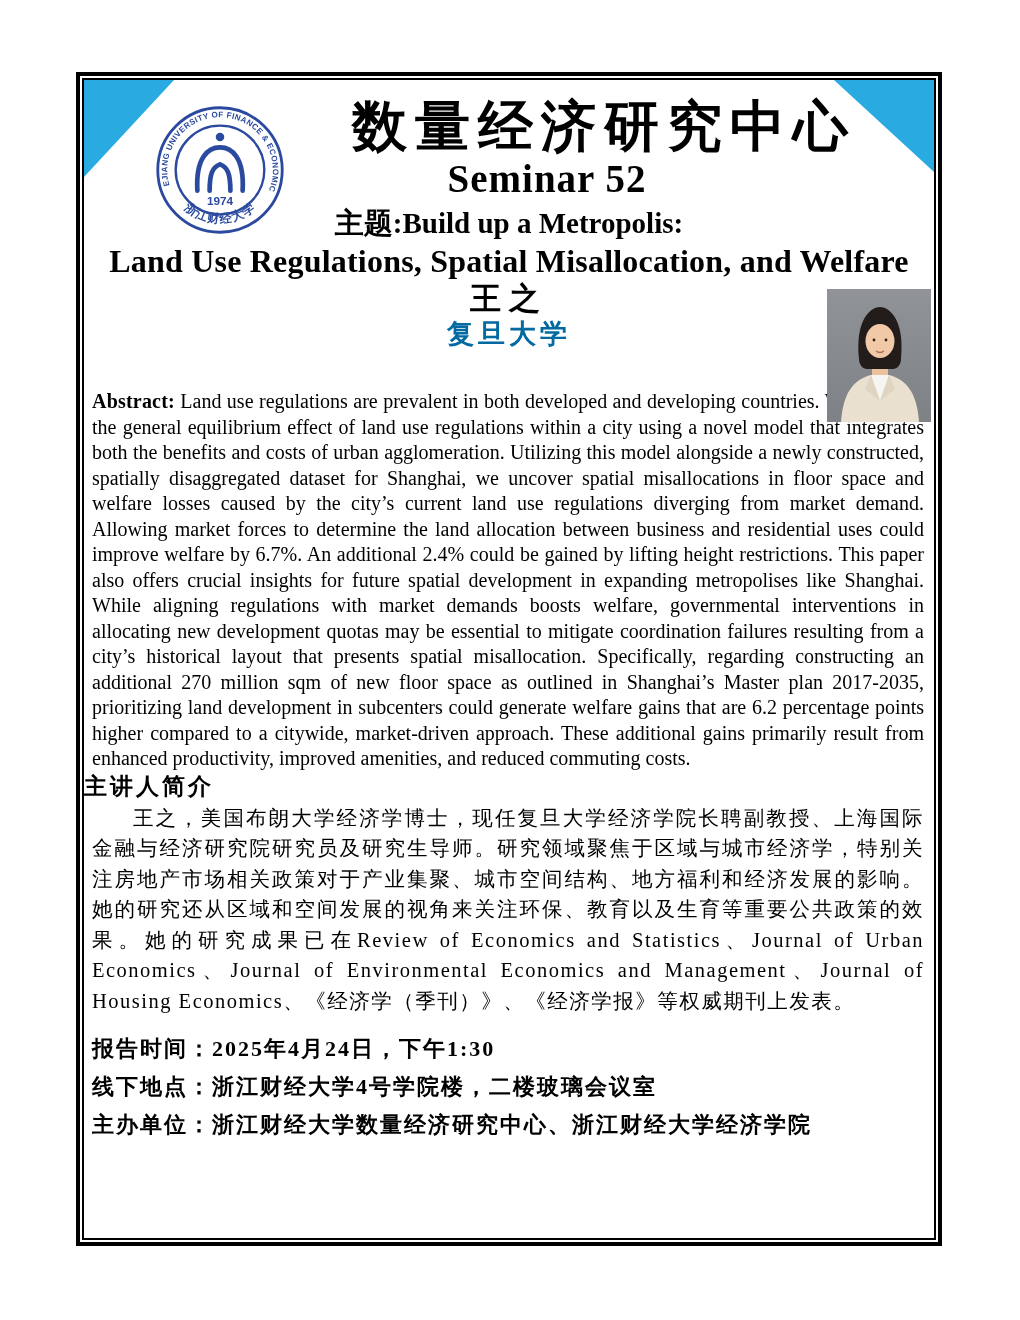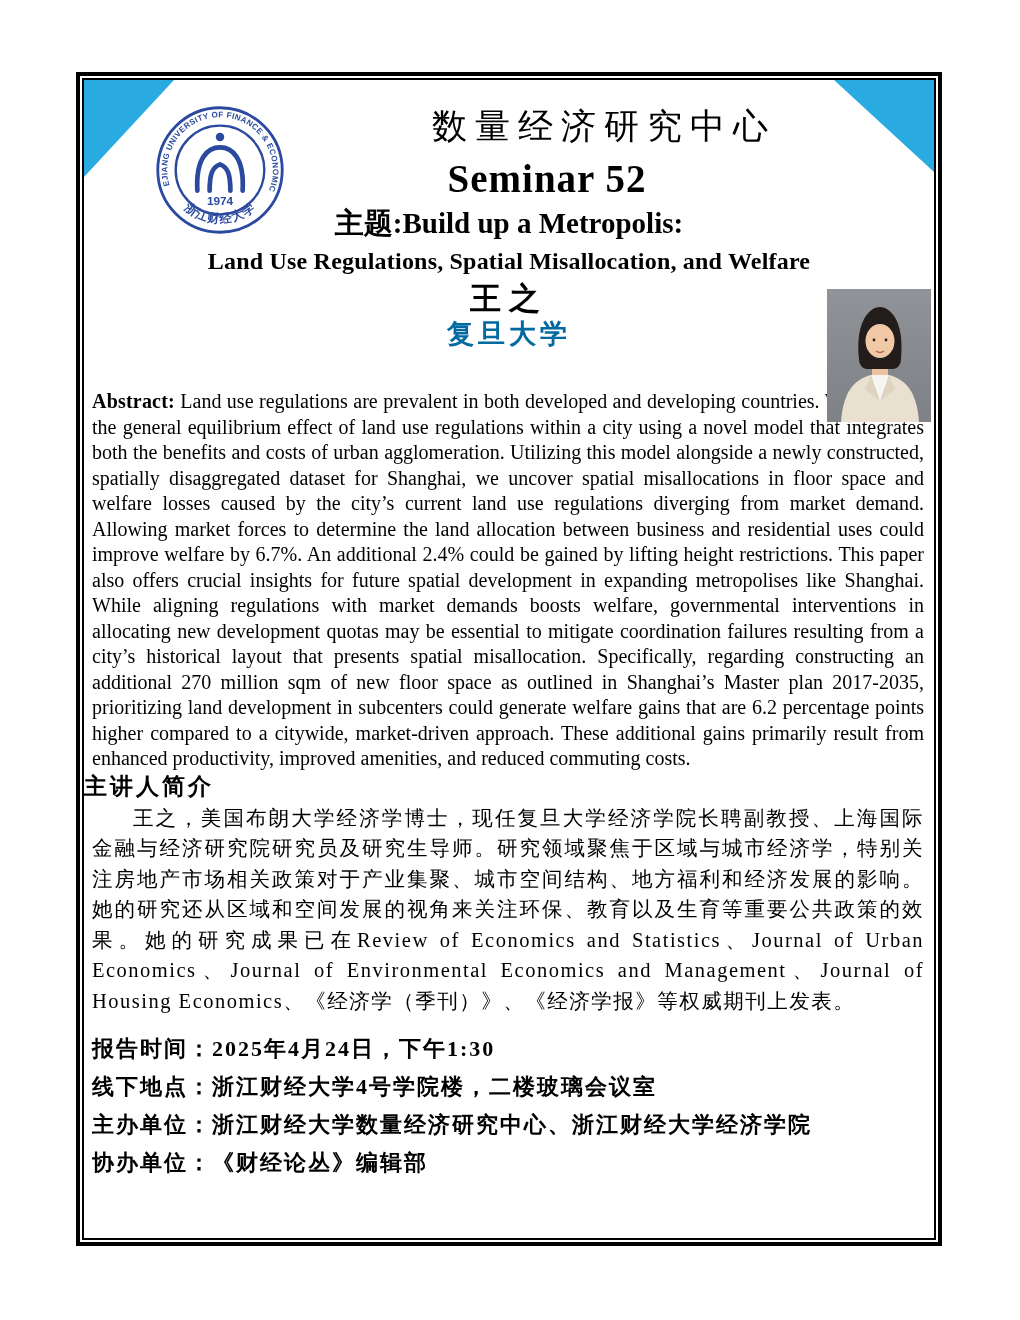--- a/index.html
+++ b/index.html
@@ -27,29 +27,29 @@
 
   
   .logo{position:absolute;left:70px;top:24px;width:132px;height:132px;}
 
   
   .photo{position:absolute;left:743px;top:209px;width:104px;height:133px;}
 
   
   .header-block{position:relative;text-align:center;padding-top:20px;}
   .org-title{
-    font-size:35px;line-height:54px;font-weight:normal;letter-spacing:8px;
+    font-size:55px;line-height:54px;font-weight:bold;letter-spacing:8px;
     margin-left:190px;
   }
   .seminar-no{
     font-size:39px;line-height:50px;font-weight:bold;letter-spacing:1px;
     margin-left:76px;
   }
   .topic-line{font-size:29px;line-height:39px;font-weight:bold;}
-  .title-en{font-size:24px;line-height:37px;font-weight:bold;letter-spacing:.2px;}
+  .title-en{font-size:32px;line-height:37px;font-weight:bold;letter-spacing:.2px;}
   .title-cn{font-size:27px;line-height:37px;font-weight:bold;letter-spacing:2px;}
   .speaker-name{font-size:31px;line-height:37px;font-weight:bold;letter-spacing:8px;}
   .speaker-affil{font-size:27px;line-height:35px;font-weight:bold;letter-spacing:4px;color:#0369a1;}
 
   
   .abstract{
     margin:37px 10px 0 8px;
     font-size:20px;line-height:25.5px;
     text-align:justify;text-justify:inter-word;
   }
@@ -148,18 +148,17 @@
 
       <p class="abstract"><b>Abstract:</b><span> Land use regulations are prevalent in both developed and developing countries. We examine the general equilibrium effect of land use regulations within a city using a novel model that integrates both the benefits and costs of urban agglomeration. Utilizing this model alongside a newly constructed, spatially disaggregated dataset for Shanghai, we uncover spatial misallocations in floor space and welfare losses caused by the city’s current land use regulations diverging from market demand. Allowing market forces to determine the land allocation between business and residential uses could improve welfare by 6.7%. An additional 2.4% could be gained by lifting height restrictions. This paper also offers crucial insights for future spatial development in expanding metropolises like Shanghai. While aligning regulations with market demands boosts welfare, governmental interventions in allocating new development quotas may be essential to mitigate coordination failures resulting from a city’s historical layout that presents spatial misallocation. Specifically, regarding constructing an additional 270 million sqm of new floor space as outlined in Shanghai’s Master plan 2017-2035, prioritizing land development in subcenters could generate welfare gains that are 6.2 percentage points higher compared to a citywide, market-driven approach. These additional gains primarily result from enhanced productivity, improved amenities, and reduced commuting costs.</span></p>
 
       <div class="bio-heading">主讲人简介</div>
       <p class="bio-text">王之，美国布朗大学经济学博士，现任复旦大学经济学院长聘副教授、上海国际金融与经济研究院研究员及研究生导师。研究领域聚焦于区域与城市经济学，特别关注房地产市场相关政策对于产业集聚、城市空间结构、地方福利和经济发展的影响。她的研究还从区域和空间发展的视角来关注环保、教育以及生育等重要公共政策的效果。她的研究成果已在Review of Economics and Statistics、Journal of Urban Economics、Journal of Environmental Economics and Management、Journal of Housing Economics、《经济学（季刊）》、《经济学报》等权威期刊上发表。</p>
 
       <div class="details">
         <div class="detail-line"><span>报告时间：</span><span>2025年4月24日，下午1:30</span></div>
         <div class="detail-line"><span>线下地点：</span><span>浙江财经大学4号学院楼，二楼玻璃会议室</span></div>
         <div class="detail-line"><span>主办单位：</span><span>浙江财经大学数量经济研究中心、浙江财经大学经济学院</span></div>
-        <div class="detail-line"><span>协办单位：</span><span>《财经论丛》编辑部</span></div>
       </div>
 
     </div>
   </div>
 </div>
 
 </body></html>

